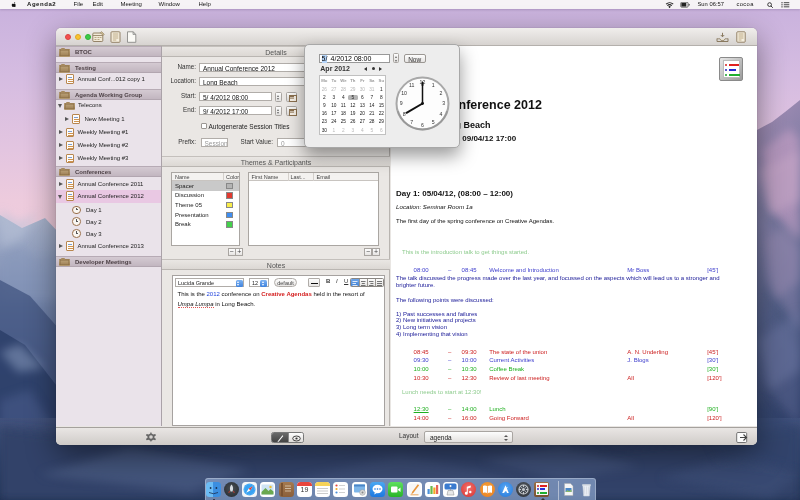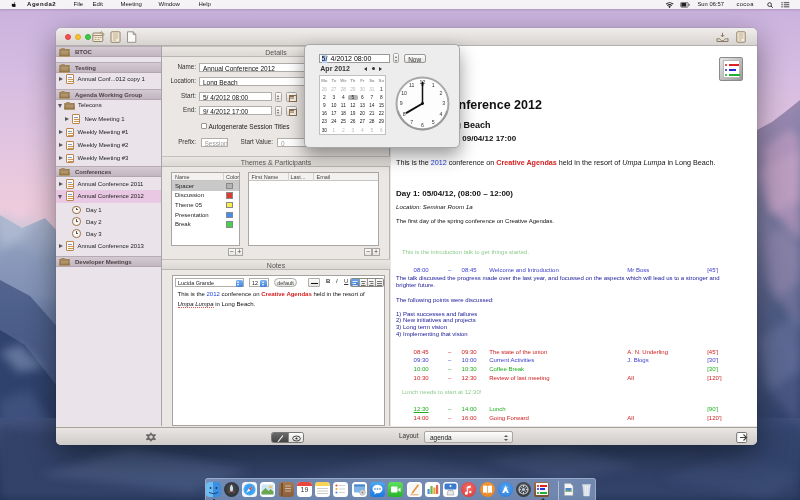--- a/index.html
+++ b/index.html
@@ -413,21 +413,20 @@
             <i style="position:absolute;left:5px;top:2.5px;width:10px;height:2.5px;background:#e02020;"></i>
     <i style="position:absolute;left:1.5px;top:7.5px;width:2px;height:2px;border-radius:50%;background:#2020c0;"></i>
             <i style="position:absolute;left:5px;top:7.5px;width:7px;height:2.5px;background:#2828d0;"></i>
     <i style="position:absolute;left:1.5px;top:12.5px;width:2px;height:2px;border-radius:50%;background:#18a028;"></i>
             <i style="position:absolute;left:5px;top:12.5px;width:11px;height:2.5px;background:#20b030;"></i>
    </div>
   </div>
   <div style="position:absolute;left:5px;top:52px;font-size:12.5px;font-weight:bold;color:#111;">Annual Conference 2012</div>
   <div style="position:absolute;left:5px;top:73.5px;font-size:9px;font-weight:bold;color:#111;">Location: Long Beach</div>
   <div style="position:absolute;left:5px;top:87.5px;font-size:8px;font-weight:bold;color:#111;">05/04/12 08:00 — 09/04/12 17:00</div>
-  <div style="position:absolute;left:5px;top:112px;font-size:7.2px;color:#111;">This is the <span style="color:#2244dd;">2012</span> conference on <b style="color:#d42020;">Creative Agendas</b> held in the resort of <i>Umpa Lumpa</i> in Long Beach.</div>
   <div style="position:absolute;left:5px;top:142.5px;font-size:8px;font-weight:bold;color:#111;">Day 1: 05/04/12, (08:00 – 12:00)</div>
   <div style="position:absolute;left:5px;top:156.5px;font-size:6.2px;font-style:italic;color:#111;">Location: Seminar Room 1a</div>
   <div style="position:absolute;left:5px;top:172px;font-size:6px;color:#111;">The first day of the spring conference on Creative Agendas.</div>
   <div style="position:absolute;left:11px;top:202.5px;font-size:6px;color:#8fcc8f;">This is the introduction talk to get things started.</div>
   <div class="schedrow" style="top:220.5px;color:#3c3ccc;">
           <span style="left:22.6px;">08:00</span>
           <span style="left:57px;">–</span>
           <span style="left:70.6px;">08:45</span>
           <span style="left:98.2px;">Welcome and Introduction</span>
           <span style="left:236.3px;">Mr Boss</span>

